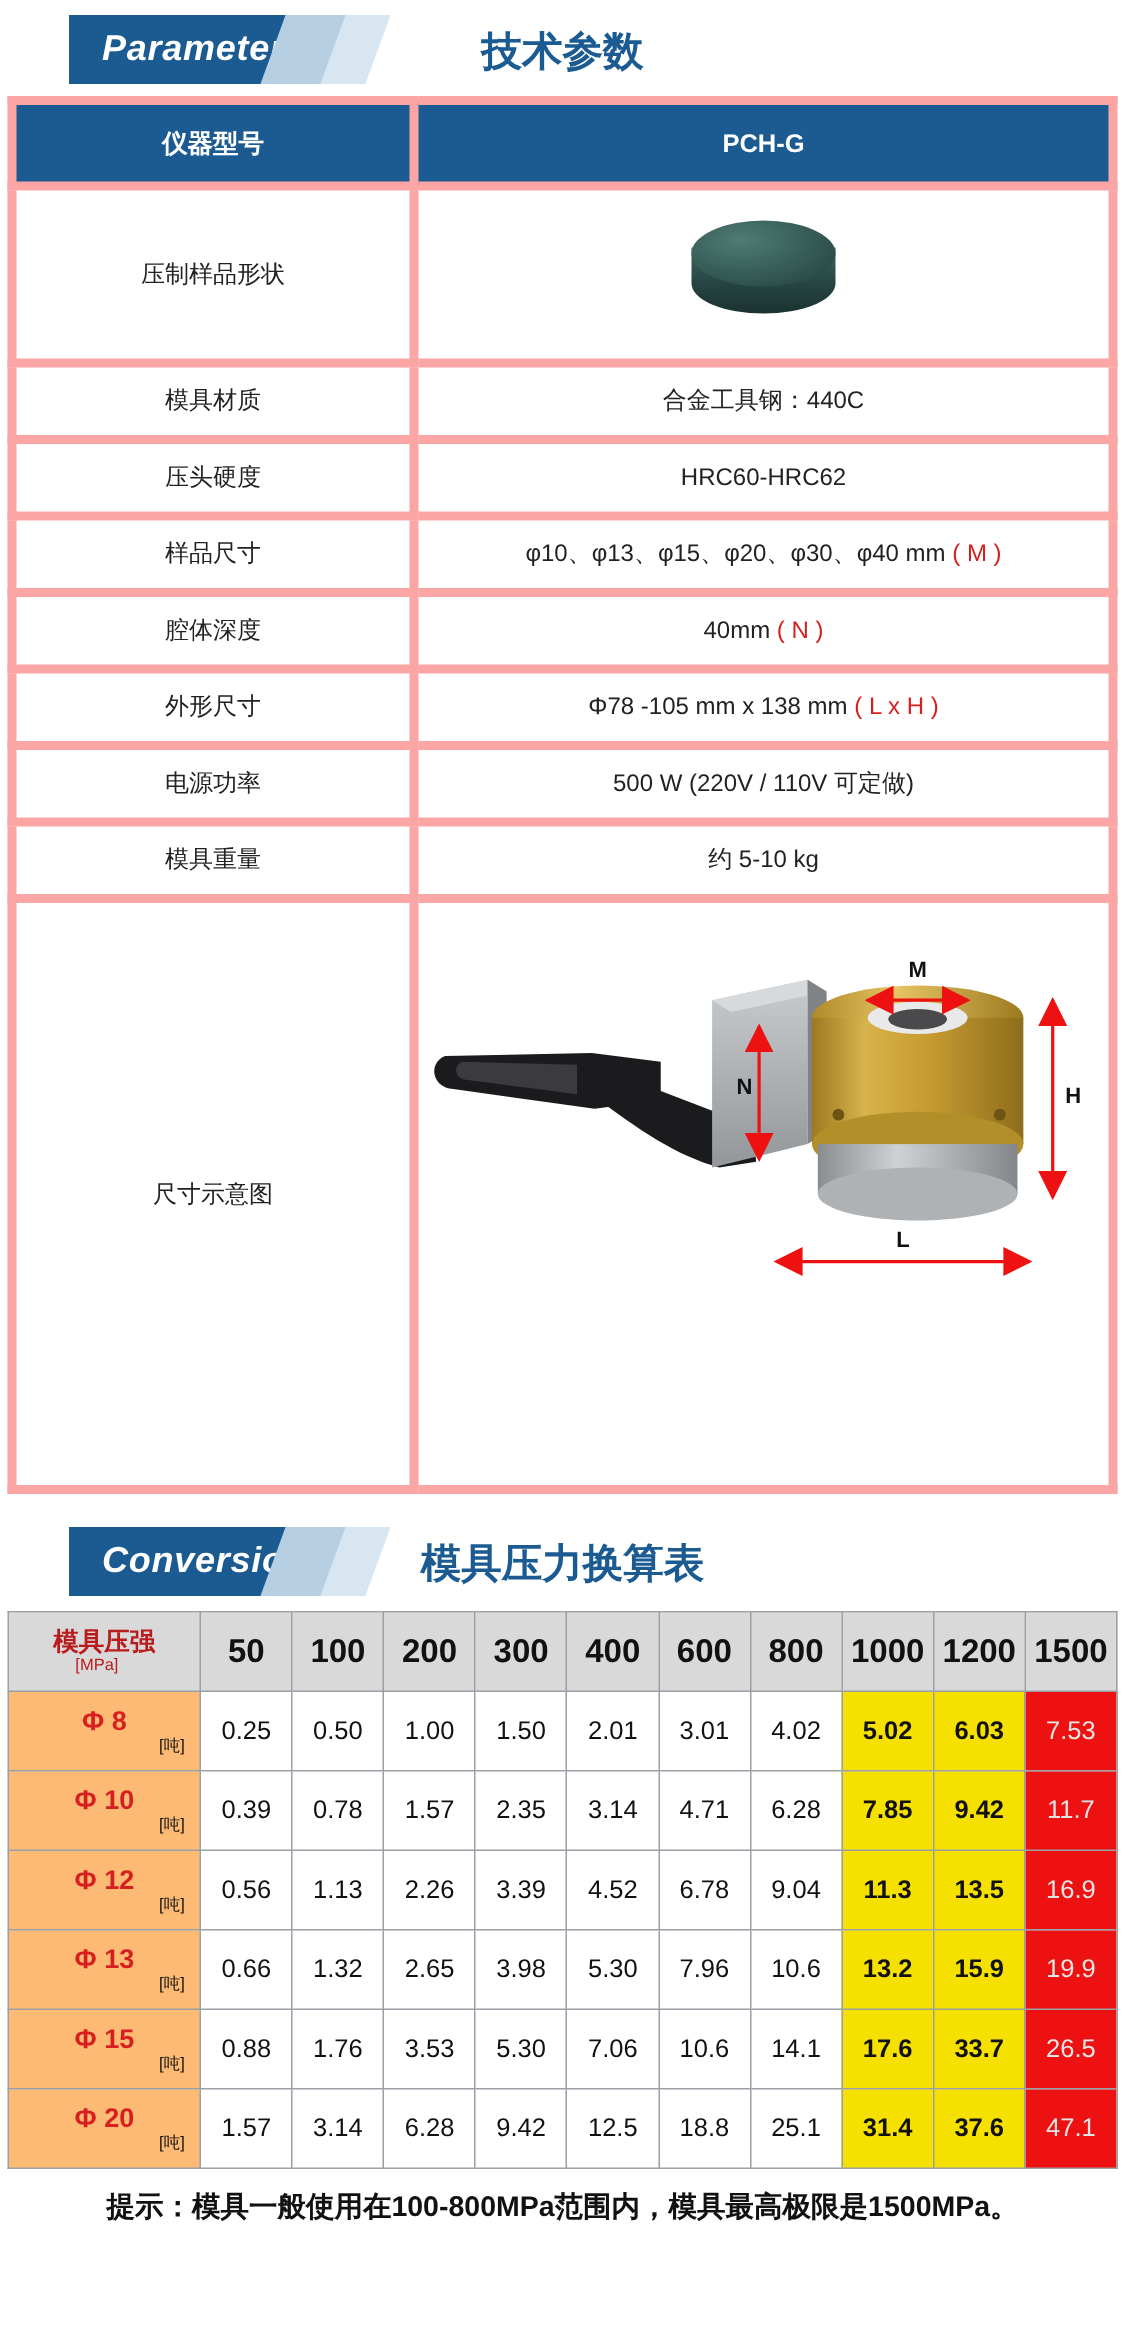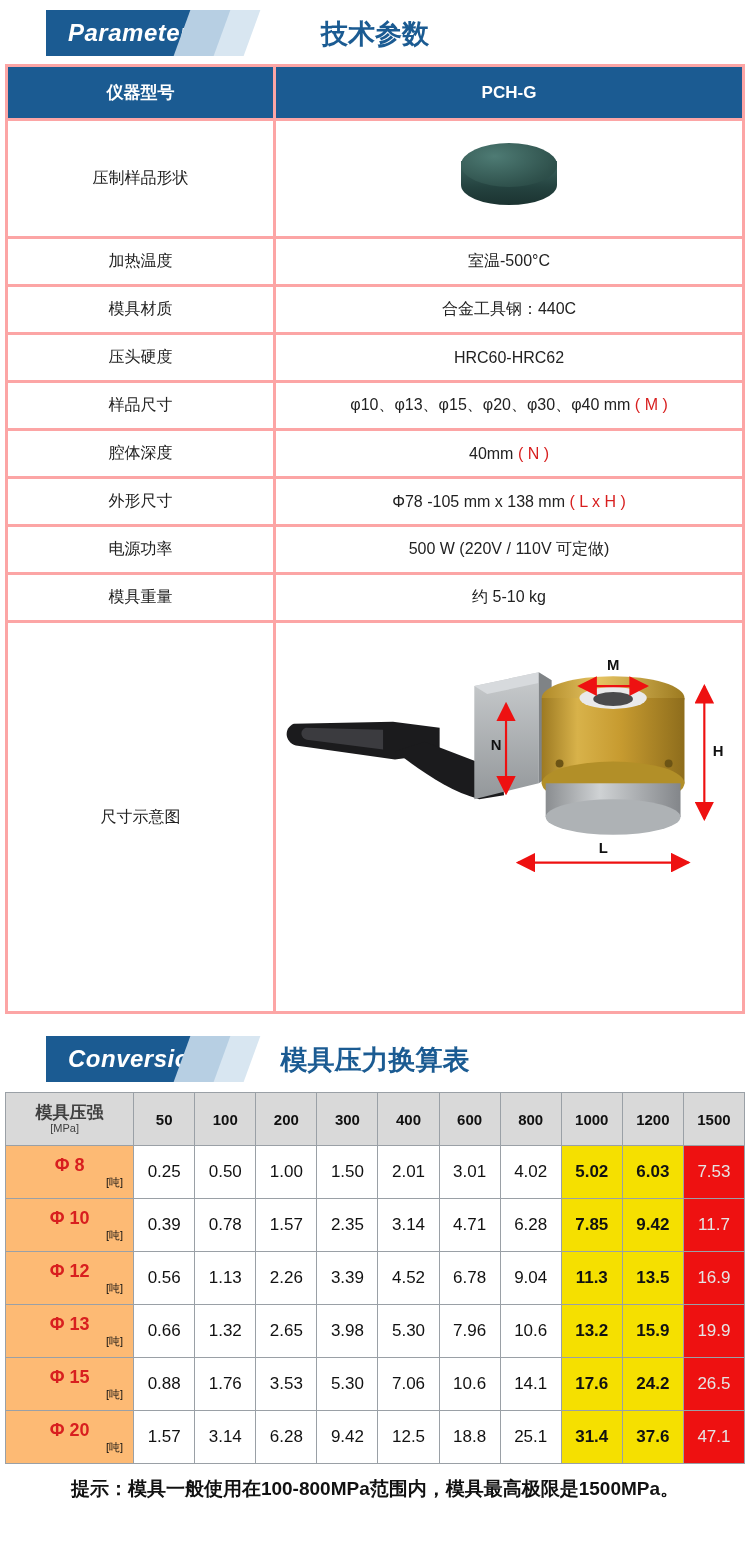--- a/index.html
+++ b/index.html
@@ -61,21 +61,21 @@
 
   
   .param-table {
     width: 740px;
     margin: 8px auto 0 auto;
     border-collapse: collapse;
     border: 1px solid #5b8fbe;
     table-layout: fixed;
   }
   .param-table td {
-    border: 3px solid #fca5a5;
+    border: 6px solid #fca5a5;
     text-align: center;
     vertical-align: middle;
     font-size: 16px;
     color: #222;
     padding: 12px 6px;
   }
   .param-table tr.head td {
     background: #1b5b92;
     color: #ffffff;
     font-weight: bold;
@@ -124,34 +124,34 @@
     font-size: 17px;
     color: #111;
     height: 53px;
     padding: 2px;
   }
   .conv-table th.corner {
     background: #d9d9d9;
     width: 128px;
     font-size: 17px;
     font-weight: bold;
-    color: #404040;
+    color: #b91c1c;
     line-height: 1.15;
   }
   .conv-table th.corner .sub {
     font-size: 11px;
     font-weight: normal;
     display: block;
     text-align: center;
     padding-right: 10px;
   }
   .conv-table th.ch {
     background: #d9d9d9;
     font-weight: bold;
-    font-size: 15px;
+    font-size: 22px;
     width: 61px;
   }
   .conv-table td.rowhead {
     background: #fdba74;
     font-weight: bold;
     color: #d81f1f;
     font-size: 18px;
     line-height: 1.1;
   }
   .conv-table td.rowhead .sub {
@@ -197,24 +197,20 @@
     <tr>
       <td class="label">压制样品形状</td>
       <td class="puck-cell">
         <div class="puck">
           <div class="side"></div>
           <div class="top"></div>
         </div>
       </td>
     </tr>
 
-    <tr>
-      <td class="label">加热温度</td>
-      <td>室温-500°C</td>
-    </tr>
 
     <tr>
       <td class="label">模具材质</td>
       <td>合金工具钢：440C</td>
     </tr>
 
     <tr>
       <td class="label">压头硬度</td>
       <td>HRC60-HRC62</td>
     </tr>
@@ -424,21 +420,21 @@
         <span class="sub">[吨]</span>
       </td>
       <td class="v">0.88</td>
       <td class="v">1.76</td>
       <td class="v">3.53</td>
       <td class="v">5.30</td>
       <td class="v">7.06</td>
       <td class="v">10.6</td>
       <td class="v">14.1</td>
       <td class="y">17.6</td>
-      <td class="y">24.2</td>
+      <td class="y">33.7</td>
       <td class="r">26.5</td>
     </tr>
 
     <tr>
       <td class="rowhead">
         <span>Φ 20</span>
         <span class="sub">[吨]</span>
       </td>
       <td class="v">1.57</td>
       <td class="v">3.14</td>

